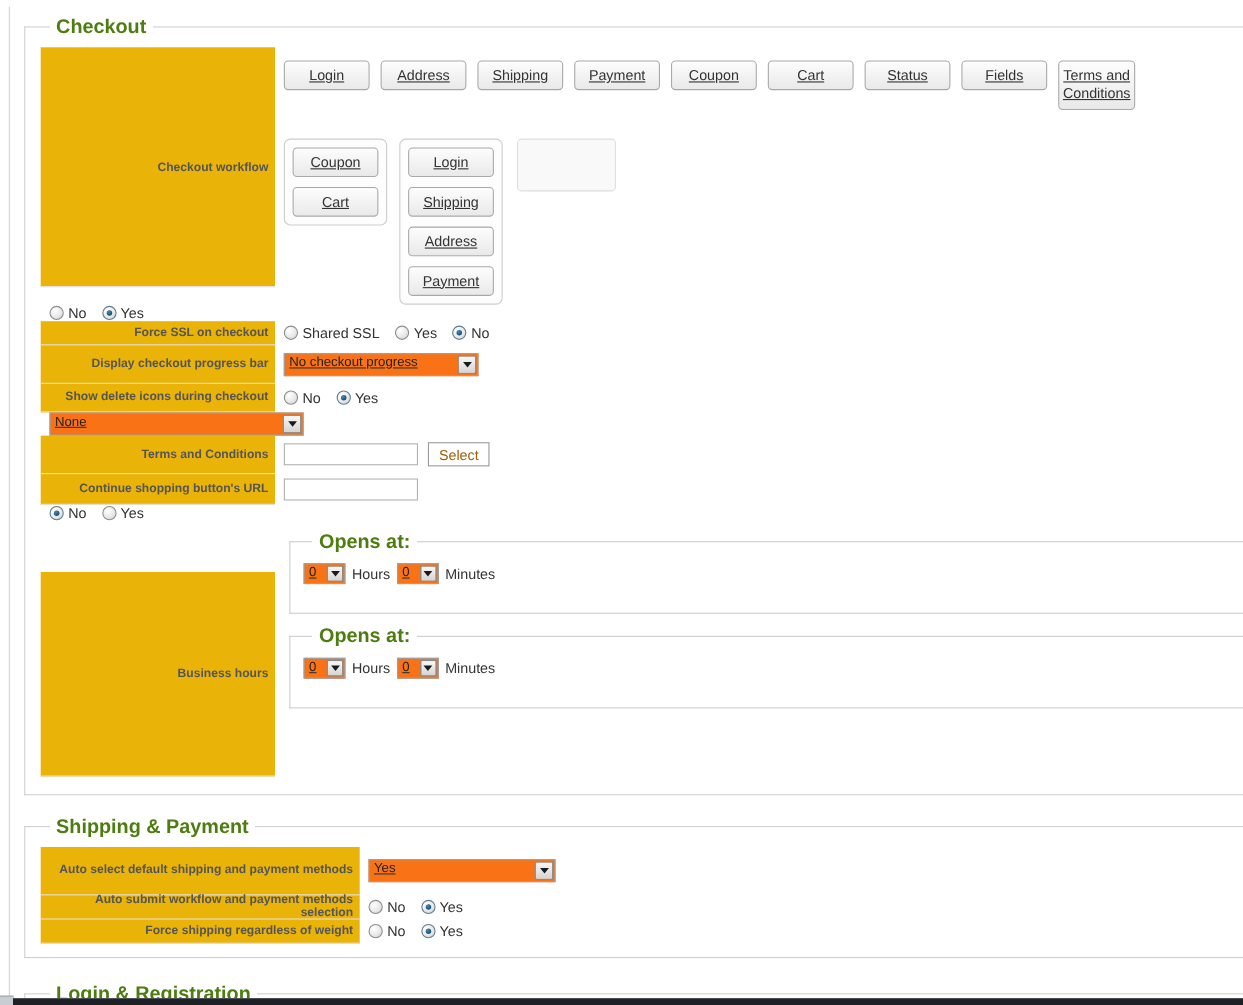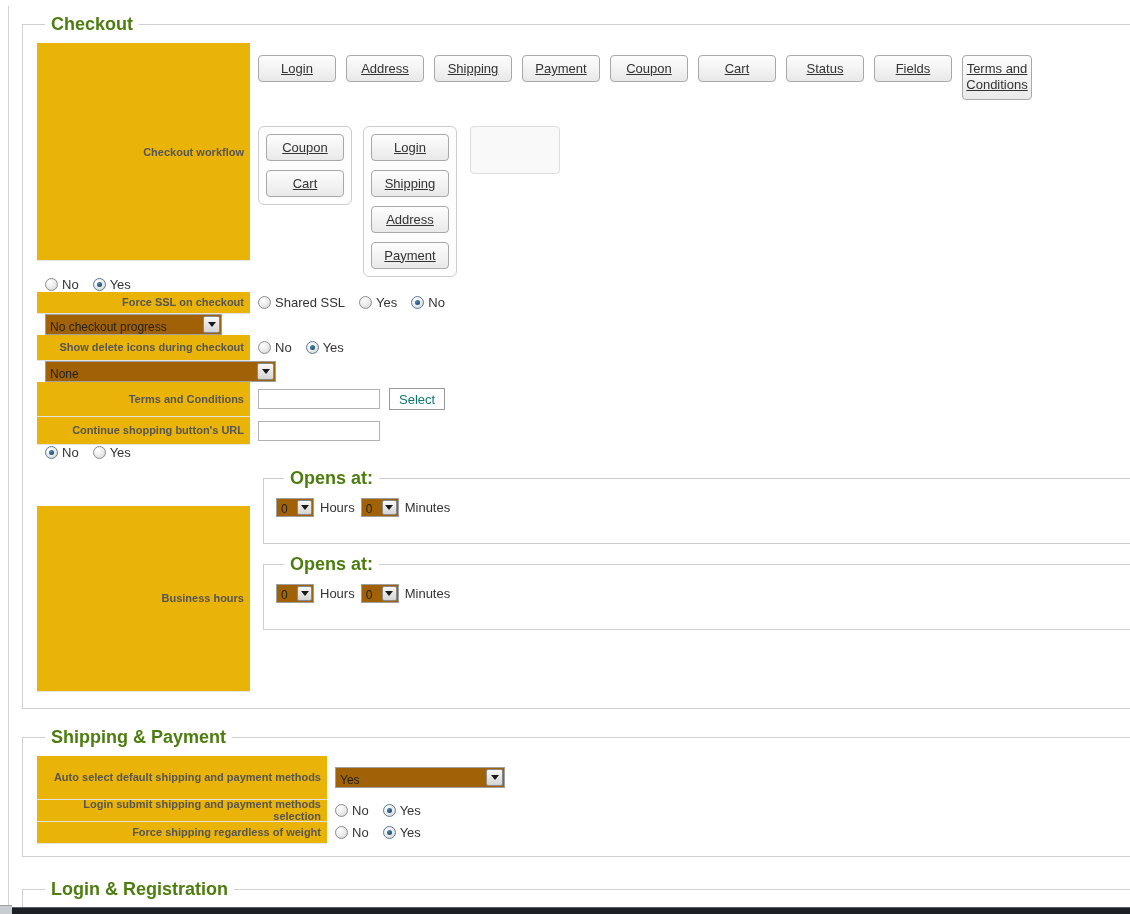--- a/index.html
+++ b/index.html
@@ -41,36 +41,36 @@
   .radio-opt { display:inline-flex; align-items:center; gap:4px; cursor:pointer; }
   .radio { width:13px; height:13px; border-radius:50%; border:1px solid #8d8d8d; flex:none;
            background:radial-gradient(circle at 35% 30%, #ffffff, #e9e9e9 55%, #c9c9c9);
            position:relative; }
   .radio.checked { border-color:#5f7c93; }
   .radio.checked::after { content:""; position:absolute; left:3px; top:3px; width:5px;
            height:5px; border-radius:50%;
            background:radial-gradient(circle at 35% 30%, #4f86ad, #1a5276 70%); }
 
   
-  .combo { display:inline-flex; align-items:flex-end; height:21px; border:1px solid #9f9f9f;
-           background:#a16207; }
+  .combo { display:inline-flex; align-items:flex-start; height:21px; border:1px solid #9f9f9f;
+           background:#f97316;text-decoration:underline; }
   .combo-value { flex:1; font-size:12px; color:#222; padding:0 4px; white-space:nowrap;
                  overflow:hidden; }
   .combo-btn { width:17px; height:17px; margin:1px; flex:none; border:1px solid #8a8a8a;
                border-radius:2px; background:linear-gradient(#f8f8f8,#d4d4d4);
                display:flex; align-items:center; justify-content:center; }
   .combo-arrow { width:0; height:0; border-left:4px solid transparent;
                  border-right:4px solid transparent; border-top:5px solid #1a1a1a; }
   .combo.small { width:38px; height:19px; }
   .combo.small .combo-btn { width:15px; height:15px; }
 
   .txt { width:122px; height:20px; border:1px solid #b2b2b2; background:#fff;
          font-size:12px; padding:0 3px; font-family:"Liberation Sans", sans-serif; }
   .flat-btn { height:22px; padding:1px 9px; border:1px solid #999; background:#fff;
-              font-size:13px; color:#0f766e; margin-left:9px; cursor:pointer;
+              font-size:13px; color:#a16207; margin-left:9px; cursor:pointer;
               font-family:"Liberation Sans", sans-serif; }
 
   
   .bh-fieldset { border:1px solid #cdcdcd; border-right:none; width:900px; margin-left:5px;
                  padding:2px 0 26px 12px; }
   .bh-fieldset legend { color:#29618e; font-weight:bold; font-size:14px; padding:0 4px; }
   .bh-row { display:flex; align-items:center; gap:6px; margin-top:7px; font-size:13px; color:#333; }
   .bh-gap { height:10px; }
 
   
@@ -153,20 +153,21 @@
           </span>
           <span class="radio-opt">
             <span class="radio checked"></span>
             <span>No</span>
           </span>
         </div>
       </div>
     </div>
 
     <div class="row h35">
+      <div class="lbl">Display checkout progress bar</div>
       <div class="ctl">
         <span class="combo" style="width:177px">
           <span class="combo-value">No checkout progress</span>
           <span class="combo-btn">
               <span class="combo-arrow"></span>
             </span>
         </span>
       </div>
     </div>
 
@@ -282,21 +283,21 @@
         <span class="combo" style="width:170px">
           <span class="combo-value">Yes</span>
           <span class="combo-btn">
               <span class="combo-arrow"></span>
             </span>
         </span>
       </div>
     </div>
 
     <div class="row h22">
-      <div class="lbl">Login submit shipping and payment methods selection</div>
+      <div class="lbl">Auto submit workflow and payment methods selection</div>
       <div class="ctl">
         <div class="radio-group">
           <span class="radio-opt">
             <span class="radio"></span>
             <span>No</span>
           </span>
           <span class="radio-opt">
             <span class="radio checked"></span>
             <span>Yes</span>
           </span>

